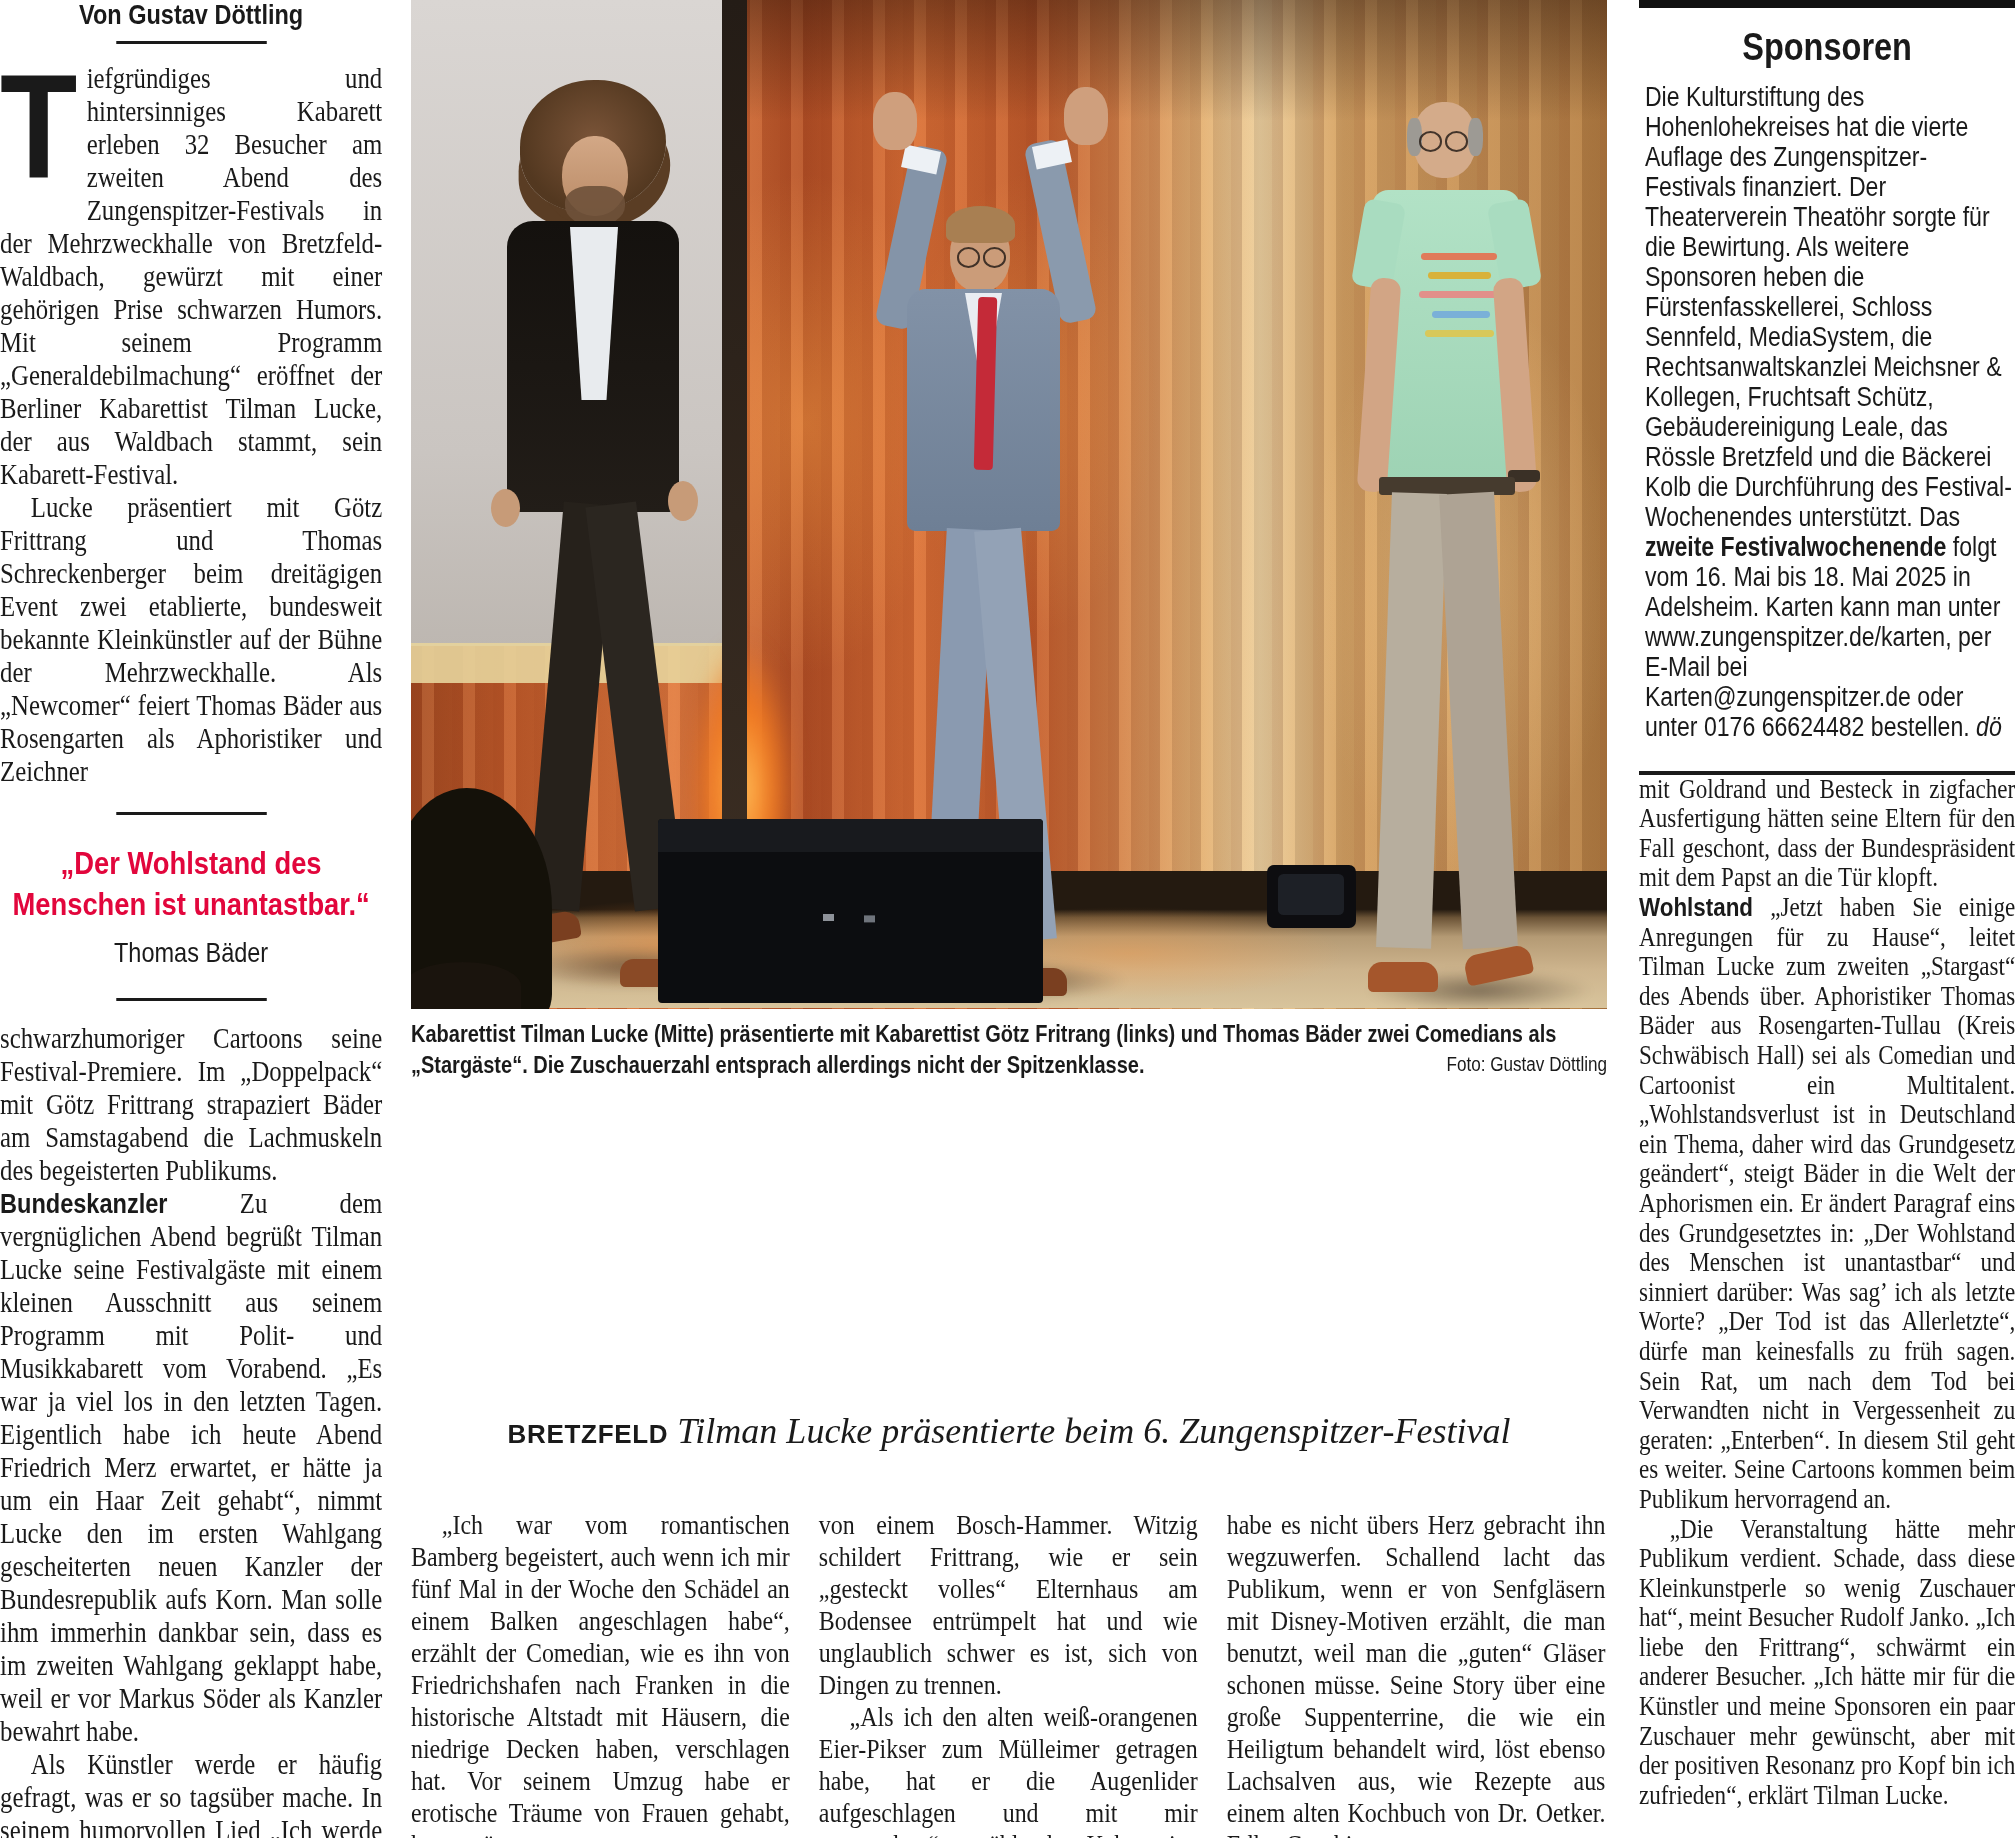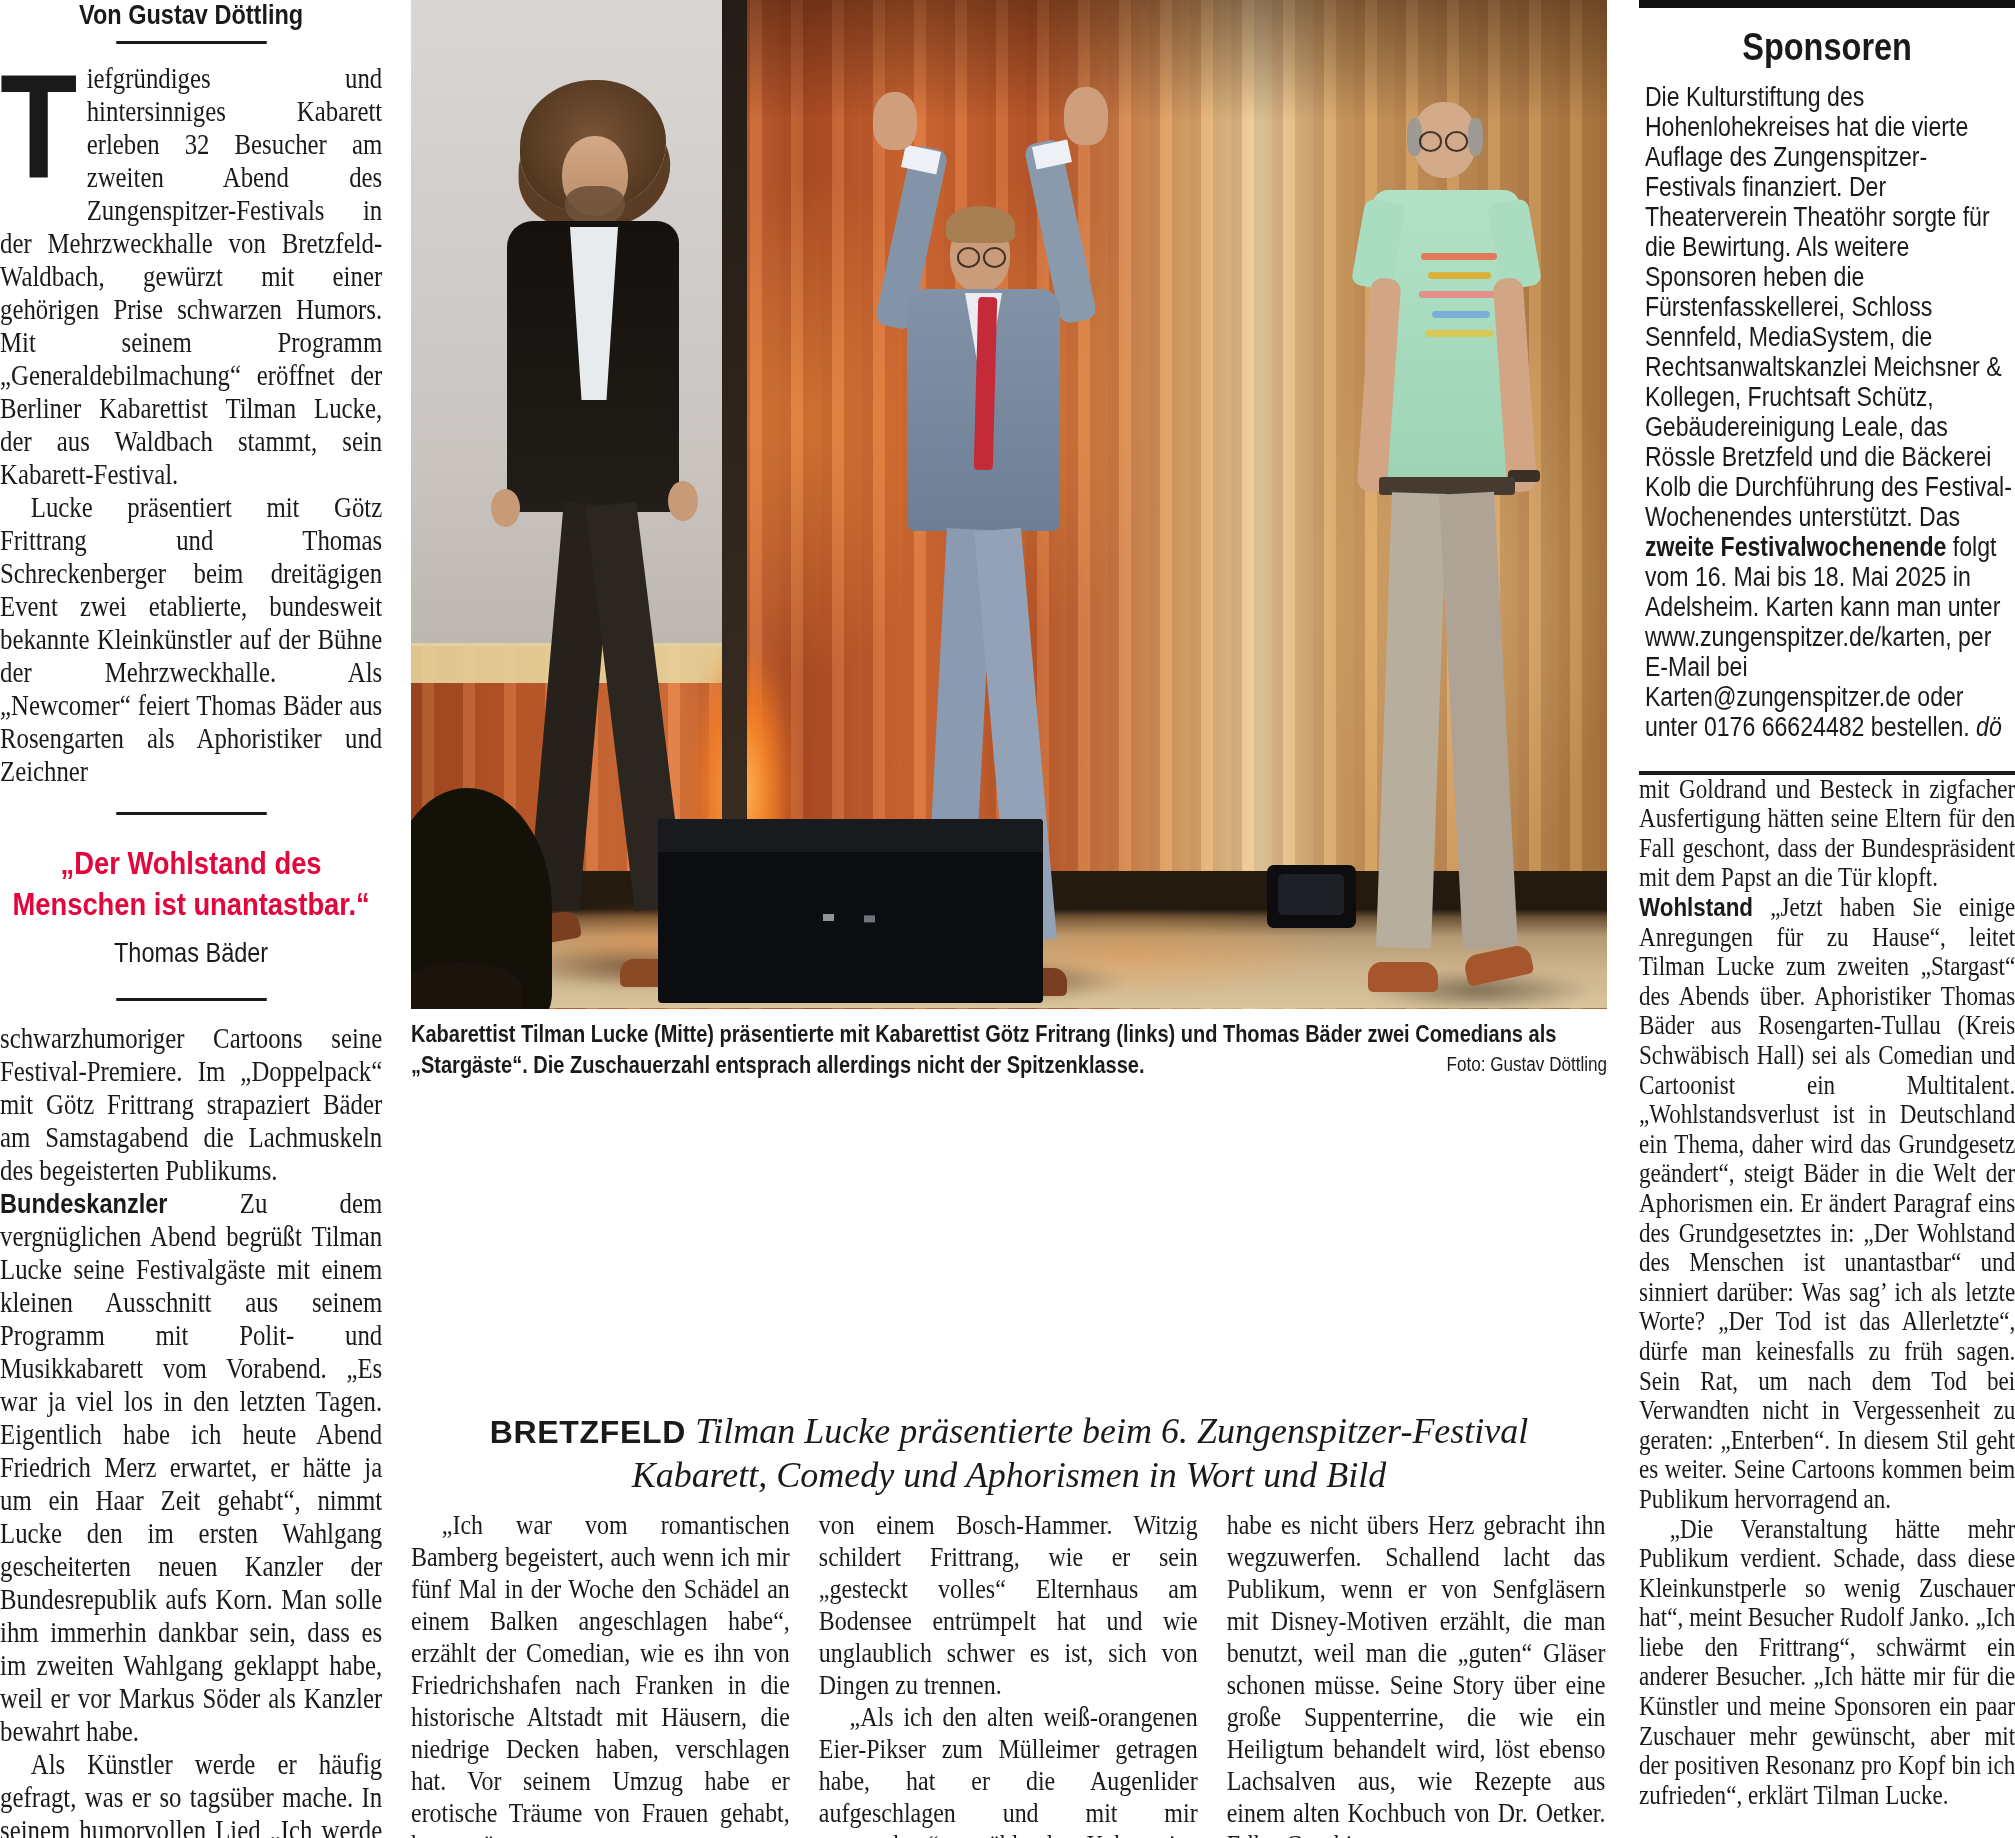--- a/index.html
+++ b/index.html
@@ -117,21 +117,21 @@
   .caption{position:absolute;left:411px;top:1019px;width:1399px;
            font-family:"Liberation Sans",sans-serif;font-weight:700;font-size:23.4px;line-height:31px;text-align:left;}
   .credit{position:absolute;right:0;bottom:1.4px;font-weight:400;font-size:20px;}
 
   
   .headline{position:absolute;left:411px;top:1135px;width:1196px;display:flex;flex-direction:column;align-items:center;}
   .hl-line{font-family:"Liberation Serif",serif;font-weight:700;font-size:155px;line-height:132px;
            white-space:nowrap;transform:scaleX(0.66);letter-spacing:-2.7px;}
   .subhead{position:absolute;left:411px;top:1410px;width:1196px;text-align:center;}
   .sh-line{font-size:36px;line-height:43px;white-space:nowrap;}
-  .sh-loc{font-family:"Liberation Sans",sans-serif;font-weight:700;font-size:32px;letter-spacing:0.7px;}
+  .sh-loc{font-family:"Liberation Sans",sans-serif;font-weight:700;font-size:26px;letter-spacing:0.7px;}
   .sh-it{font-style:italic;}
 
   
   .bottom{position:absolute;left:411px;top:1509px;width:1399px;height:385px;
           display:grid;grid-template-columns:443px 443px 443px;column-gap:34px;}
   .bottom p.body{font-size:28px;line-height:32px;}
 
   
   .sidebar{position:absolute;left:1639px;top:0;width:440px;}
   .sb-bar{height:7.6px;background:#111;}
@@ -240,21 +240,20 @@
   </div>
 
   <div class="caption squeeze">
     <span>Kabarettist Tilman Lucke (Mitte) präsentierte mit Kabarettist Götz Fritrang (links) und Thomas Bäder zwei Comedians als „Stargäste“. Die Zuschauerzahl entsprach allerdings nicht der Spitzenklasse.</span>
     <span class="credit">Foto: Gustav Döttling</span>
   </div>
 
 
   <div class="subhead">
     <div class="sh-line"><span class="sh-loc">BRETZFELD</span> <span class="sh-it">Tilman Lucke präsentierte beim 6. Zungenspitzer-Festival</span></div>
-    <div class="sh-line sh-it">Kabarett, Comedy und Aphorismen in Wort und Bild</div>
   </div>
 
   <div class="bottom squeeze">
     <div class="bcol">
       <p class="body ind">„Ich war vom romantischen Bamberg begeistert, auch wenn ich mir fünf Mal in der Woche den Schädel an einem Balken angeschlagen habe“, erzählt der Comedian, wie es ihn von Friedrichshafen nach Franken in die historische Altstadt mit Häusern, die niedrige Decken haben, verschlagen hat. Vor seinem Umzug habe er erotische Träume von Frauen gehabt, heute träume er</p>
     </div>
     <div class="bcol">
       <p class="body">von einem Bosch-Hammer. Witzig schildert Frittrang, wie er sein „gesteckt volles“ Elternhaus am Bodensee entrümpelt hat und wie unglaublich schwer es ist, sich von Dingen zu trennen.</p>
       <p class="body ind">„Als ich den alten weiß-orangenen Eier-Pikser zum Mülleimer getragen habe, hat er die Augenlider aufgeschlagen und mit mir gesprochen“, erzählt der Kabarettist. Er</p>
     </div>

